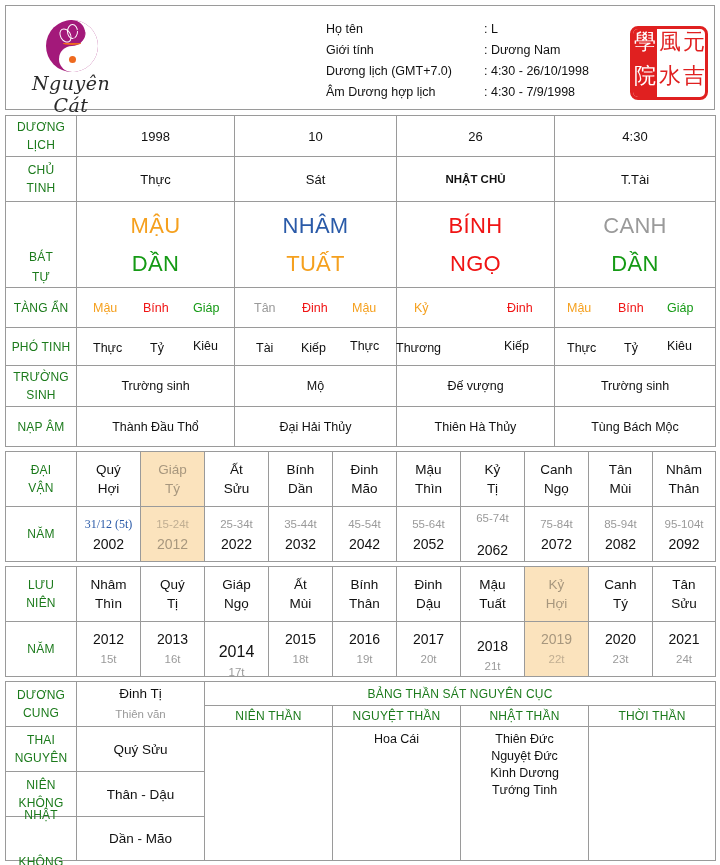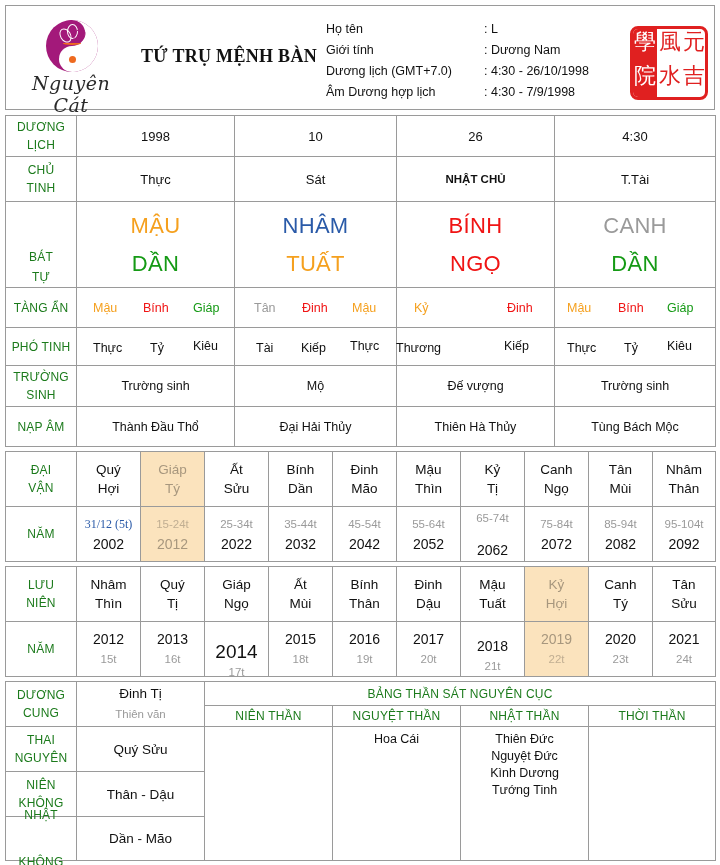--- a/index.html
+++ b/index.html
@@ -57,21 +57,20 @@
       <div class="yang"></div>
       <div class="dot"></div>
       <div class="petal" style="left:14px;top:8px;transform:rotate(-30deg);"></div>
       <div class="petal" style="left:21px;top:4px;"></div>
       <div class="petal" style="left:28px;top:8px;transform:rotate(30deg);border-color:#a3197a;"></div>
       <div class="lotus"></div>
     </div>
     <div class="logo-text">Nguyên Cát</div>
   </div>
 
-  <div class="title">TỨ TRỤ MỆNH BÀN</div>
 
   <div class="info">
     <div class="info-row">
       <span class="info-label">Họ tên</span>
       <span class="info-value">: L</span>
     </div>
     <div class="info-row">
       <span class="info-label">Giới tính</span>
       <span class="info-value">: Dương Nam</span>
     </div>
@@ -359,21 +358,21 @@
 <div class="cell txt" style="left:141px;top:622px;width:63px;height:54px;line-height:20px;">
   <span style="font-size:14px;">2013</span>
     <span class="muted" style="font-size:11.5px;">16t</span>
 </div>
 
 <div class="cell txt" style="left:205px;top:567px;width:63px;height:54px;font-size:13.5px;line-height:19px;">
   <span>Giáp</span>
     <span>Ngọ</span>
 </div>
 <div class="cell txt" style="left:205px;top:622px;width:63px;height:54px;line-height:20px;">
-  <span style="font-size:19px;margin-top:26px;">2014</span>
+  <span style="font-size:16px;margin-top:26px;">2014</span>
     <span class="muted" style="font-size:11.5px;">17t</span>
 </div>
 
 <div class="cell txt" style="left:269px;top:567px;width:63px;height:54px;font-size:13.5px;line-height:19px;">
   <span>Ất</span>
     <span>Mùi</span>
 </div>
 <div class="cell txt" style="left:269px;top:622px;width:63px;height:54px;line-height:20px;">
   <span style="font-size:14px;">2015</span>
     <span class="muted" style="font-size:11.5px;">18t</span>

